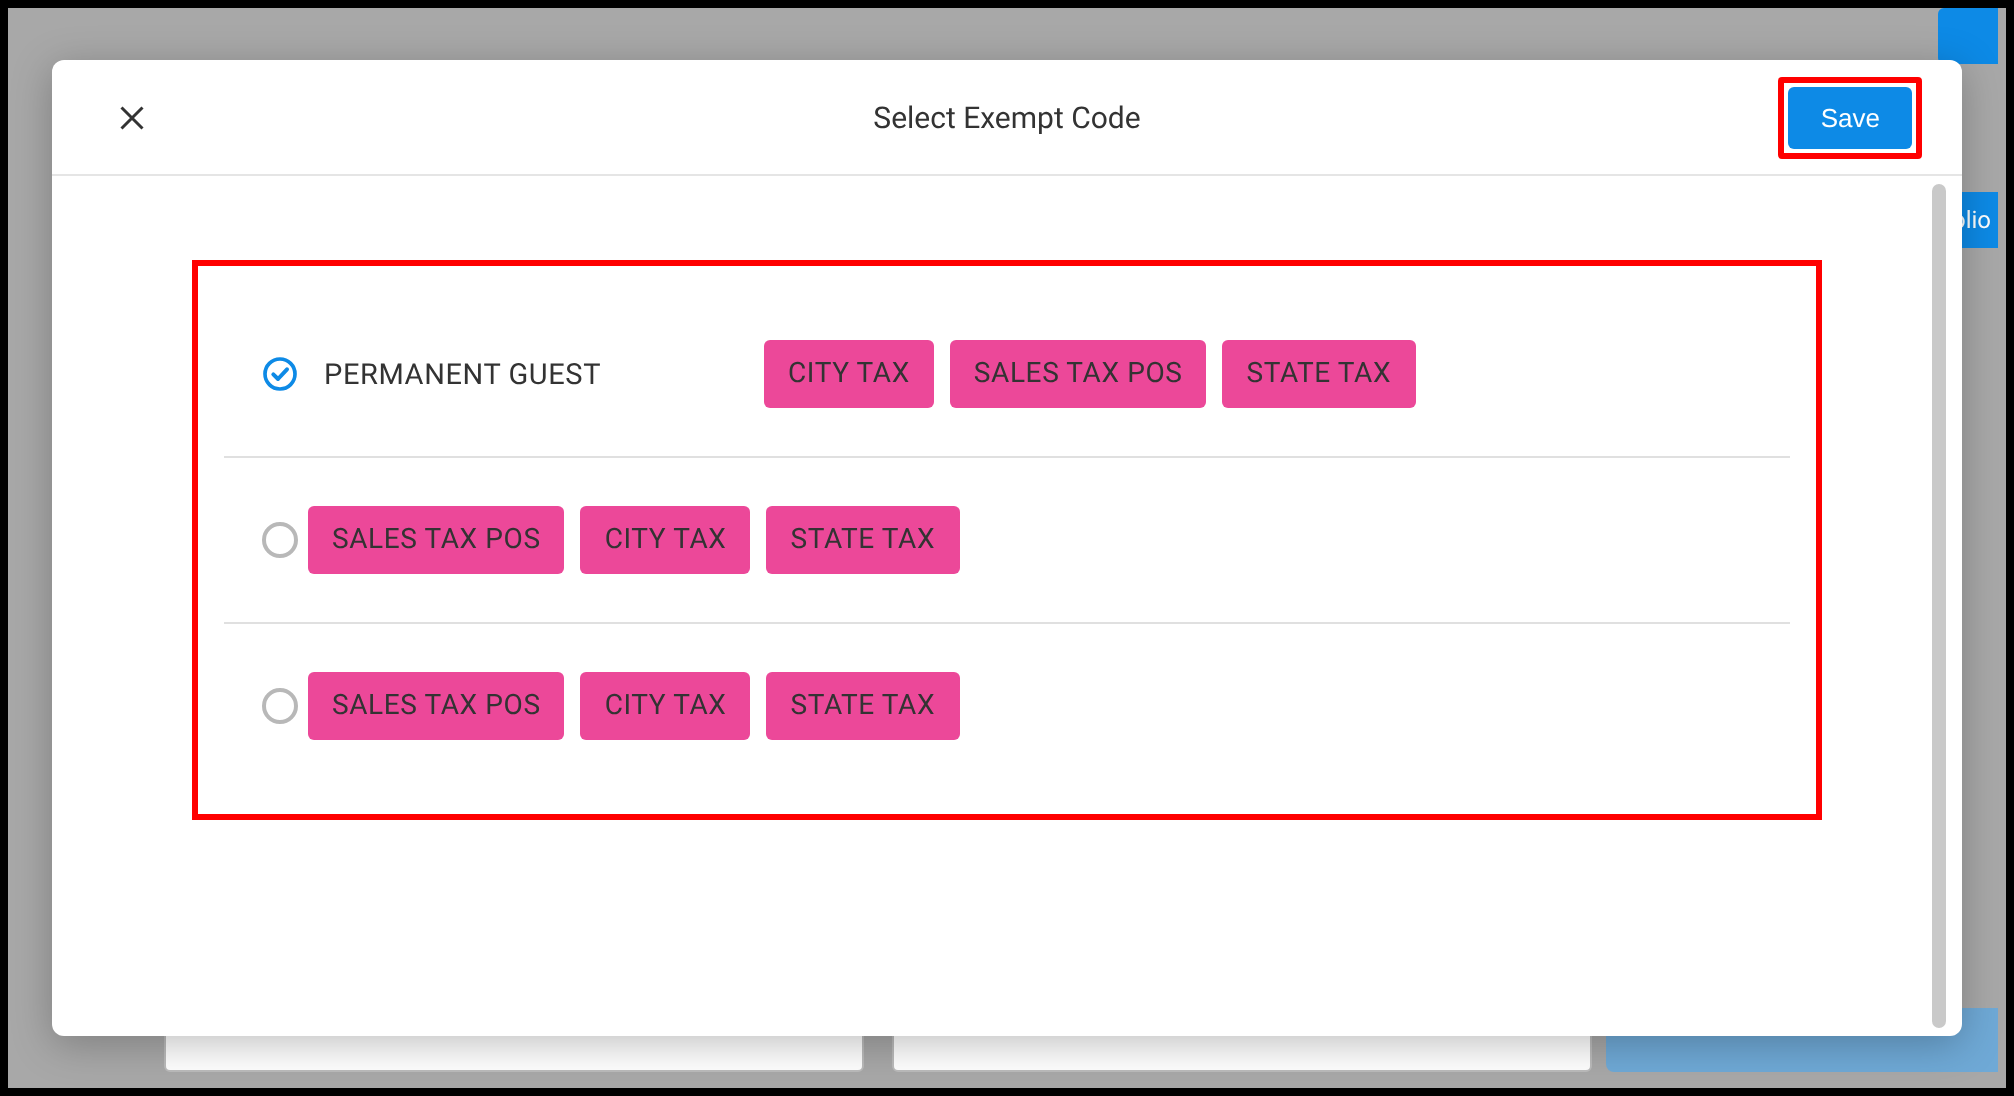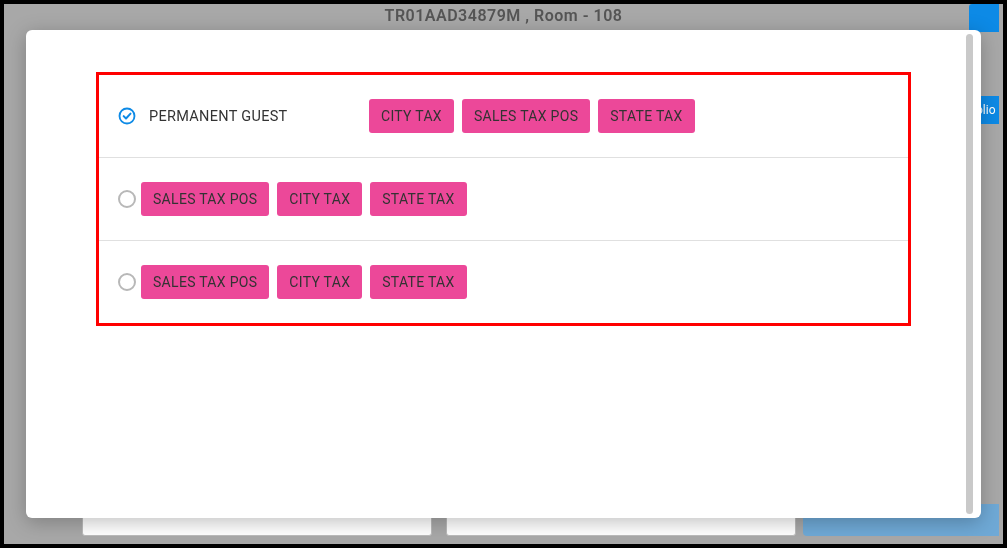--- a/index.html
+++ b/index.html
@@ -158,21 +158,21 @@
     position: absolute;
     right: 8px;
     top: 4px;
     bottom: 4px;
     width: 7px;
     background: #c9c9c9;
     border-radius: 4px;
   }
   .options-box {
     border: 3px solid #ff0000;
-    padding: 0;
+    padding: 13px;
   }
   .option-row {
     display: flex;
     align-items: center;
     padding: 24px 14px;
     border-bottom: 1px solid #e0e0e0;
   }
   .option-row:last-child {
     border-bottom: none;
   }
@@ -212,31 +212,41 @@
     padding: 9px 12px;
     border-radius: 3px;
     letter-spacing: 0.3px;
     cursor: default;
   }
 </style>
 </head>
 <body>
 
 <div class="backdrop">
-  <div class="bg-header-text">TR01AAD34879M , Room - 108</div>
   <div class="bg-button-right"></div>
   <div class="bg-folio-tab">olio</div>
   <div class="bg-bottom-bar">
     <div class="bg-bottom-left1"></div>
     <div class="bg-bottom-left2"></div>
     <div class="bg-bottom-right"></div>
   </div>
 </div>
 
 <div class="modal">
+  <div class="modal-header">
+    <div class="close-btn">
+      <svg viewBox="0 0 24 24" fill="none">
+          <path d="M5 5 L19 19 M19 5 L5 19"></path>
+        </svg>
+    </div>
+    <div class="modal-title">Select Exempt Code</div>
+    <div class="save-wrap">
+      <button class="save-btn">Save</button>
+    </div>
+  </div>
 
   <div class="modal-body">
     <div class="options-box">
 
       <div class="option-row">
         <div class="radio-cell radio-checked">
           <svg viewBox="0 0 24 24" fill="none">
             <circle cx="12" cy="12" r="9" stroke="#0d8ae6" stroke-width="2.2"></circle>
             <path d="M8 12.2 L10.8 15 L16.2 9.2" stroke="#0d8ae6" stroke-width="2.4" stroke-linecap="round" stroke-linejoin="round"></path>
           </svg>

